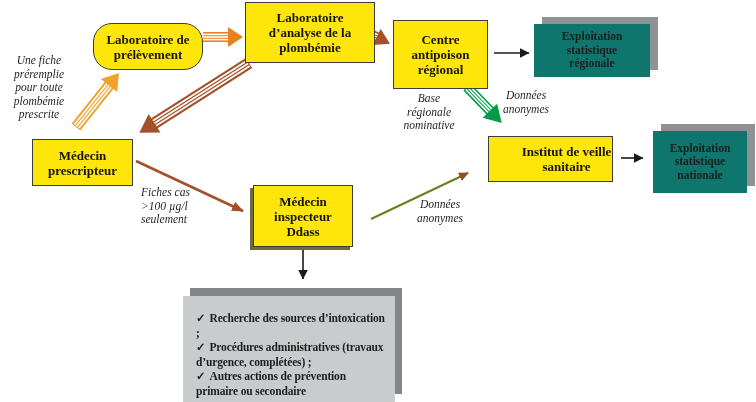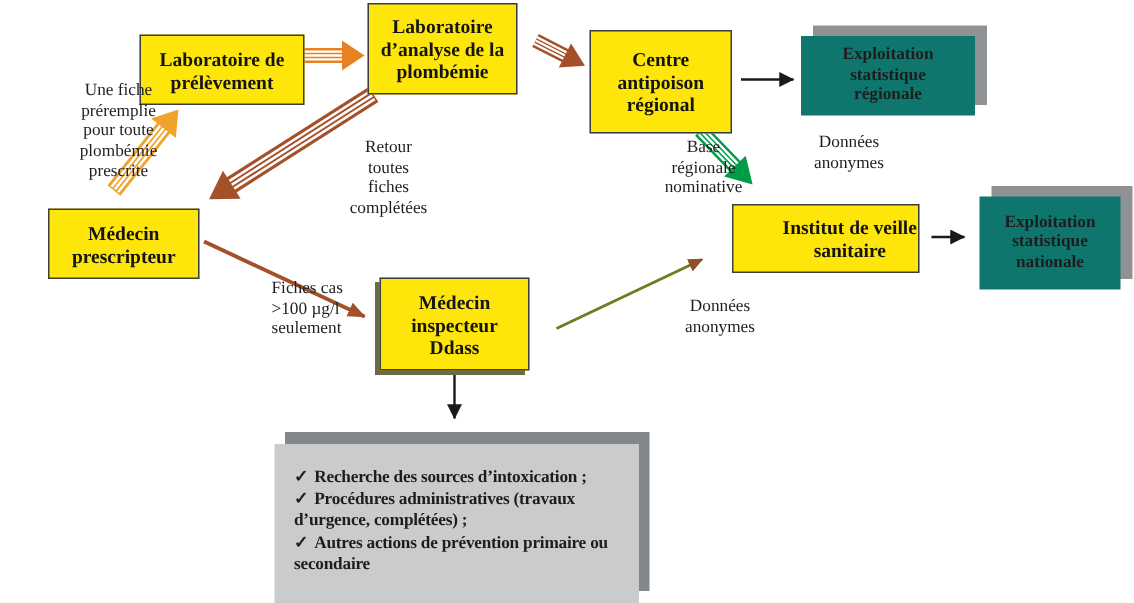--- a/index.html
+++ b/index.html
@@ -15,30 +15,30 @@
     box-sizing:border-box;color:#141414;
   }
   .node.shadowed{box-shadow:-3px 3px 0 #6a6a44;}
   .gray-box{
     position:absolute;background:#0f766e;box-shadow:8px -7px 0 #8E9295;
     display:flex;align-items:center;justify-content:center;text-align:center;
     font-weight:bold;font-size:11.5px;line-height:13.5px;white-space:pre-line;
     box-sizing:border-box;color:#1d1d1d;
   }
   .actions-box{
-    position:absolute;left:183px;top:296px;width:243px;height:106px;
+    position:absolute;left:183px;top:296px;width:212px;height:106px;
     background:#C9CBCC;box-shadow:7px -8px 0 #83878A;box-sizing:border-box;
     padding:15px 9px 0 13px;font-weight:bold;font-size:11.5px;line-height:14.5px;
     letter-spacing:-0.15px;color:#1d1d1d;
   }
   .check-item{margin:0;}
   .check{margin-right:4px;}
   .edge-label{
-    position:absolute;font-size:11.5px;line-height:13.5px;
-    white-space:pre-line;text-align:center;color:#1f1f1f;margin-left:40px;
+    position:absolute;font-style:italic;font-size:11.5px;line-height:13.5px;
+    white-space:pre-line;text-align:center;color:#1f1f1f;
   }
   .edge-label.left{text-align:left;}
 </style>
 </head>
 <body>
 
 <div class="canvas">
 
   <svg class="arrows" width="756" height="402" viewBox="0 0 756 402">
     <defs>
@@ -95,24 +95,24 @@
 
     <line x1="136" y1="161" x2="243" y2="211" stroke="#A4512A" stroke-width="2.6" marker-end="url(#mBrown)"></line>
 
     <line x1="371" y1="219" x2="468" y2="173" stroke="#6F7C20" stroke-width="2" marker-end="url(#mOlive)"></line>
 
     <line x1="494" y1="53" x2="529" y2="53" stroke="#1a1a1a" stroke-width="1.6" marker-end="url(#mBlack)"></line>
     <line x1="621" y1="158" x2="643" y2="158" stroke="#1a1a1a" stroke-width="1.6" marker-end="url(#mBlack)"></line>
     <line x1="303" y1="250" x2="303" y2="279" stroke="#1a1a1a" stroke-width="1.6" marker-end="url(#mBlack)"></line>
   </svg>
 
-  <div class="node" style="left:93px;top:23px;width:110px;height:47px;">Laboratoire de
+  <div class="node" style="left:93px;top:23px;width:110px;height:47px;border-radius:19px;">Laboratoire de
 prélèvement</div>
 
-  <div class="node" style="left:245px;top:2px;width:100px;height:61px;">Laboratoire
+  <div class="node" style="left:245px;top:2px;width:130px;height:61px;">Laboratoire
 d’analyse de la
 plombémie</div>
 
   <div class="node" style="left:393px;top:20px;width:95px;height:69px;">Centre
 antipoison
 régional</div>
 
   <div class="node" style="left:32px;top:139px;width:101px;height:47px;">Médecin
 prescripteur</div>
 
@@ -136,24 +136,20 @@
     <div class="check-item"><span class="check">✓</span><span>Procédures administratives (travaux d’urgence, complétées) ;</span></div>
     <div class="check-item"><span class="check">✓</span><span>Autres actions de prévention primaire ou secondaire</span></div>
   </div>
 
   <div class="edge-label" style="left:8px;top:54px;width:62px;">Une fiche
 préremplie
 pour toute
 plombémie
 prescrite</div>
 
-  <div class="edge-label" style="left:187px;top:92px;width:64px;">Retour
-toutes
-fiches
-complétées</div>
 
   <div class="edge-label" style="left:398px;top:92px;width:62px;">Base
 régionale
 nominative</div>
 
   <div class="edge-label" style="left:490px;top:89px;width:72px;">Données
 anonymes</div>
 
   <div class="edge-label left" style="left:141px;top:186px;width:70px;">Fiches cas
 &gt;100 µg/l

